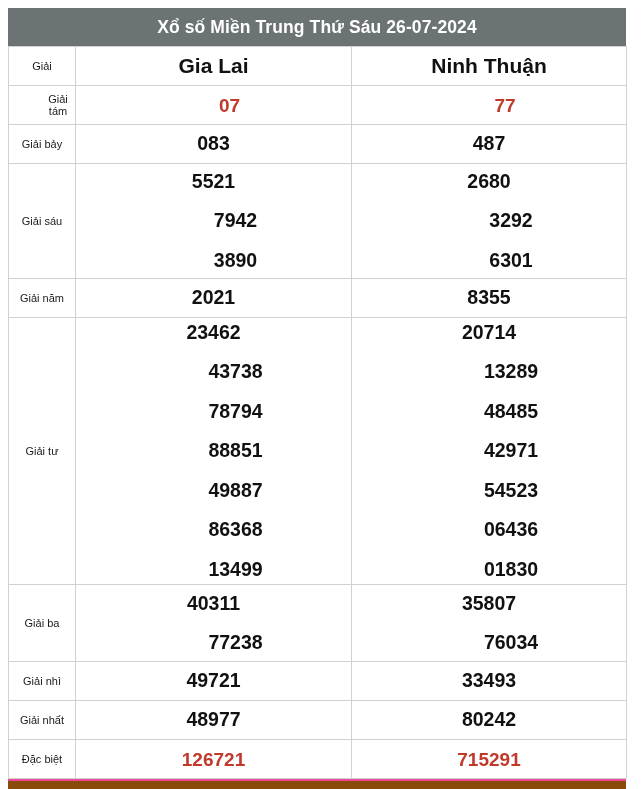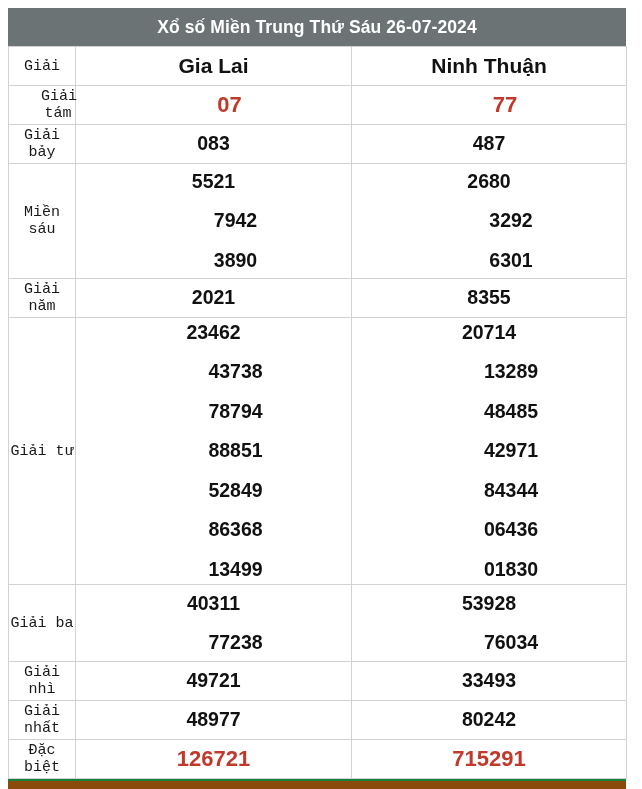--- a/index.html
+++ b/index.html
@@ -16,21 +16,21 @@
   .page {
     position: relative;
     width: 642px;
     height: 789px;
     background: #ffffff;
     box-sizing: border-box;
     padding: 8px 16px 0 8px;
   }
   .lottery-card {
     width: 618px;
-    background: #15803d;
+    background: #ec4899;
   }
   .title-bar {
     background: #6b7374;
     color: #ffffff;
     font-size: 17.5px;
     font-weight: bold;
     text-align: center;
     height: 38px;
     line-height: 38px;
     letter-spacing: 0.1px;
@@ -47,26 +47,25 @@
     border: 1px solid #d2d2d2;
     padding: 0;
     vertical-align: middle;
     text-align: center;
   }
   col.c-label { width: 67px; }
   col.c-prov  { width: 276px; }
   col.c-prov2 { width: 275px; }
 
   .label-cell {
-    font-size: 15px;
+    font-size: 11px;
     color: #1a1a1a;
     font-weight: normal;
     text-align: center;
     padding: 0 2px;
-    font-family: Liberation Mono, monospace;
   }
   .prov-head {
     font-size: 21px;
     font-weight: bold;
     color: #111111;
     height: 38px;
   }
   .nums {
     display: flex;
     flex-direction: column;
@@ -76,21 +75,21 @@
   }
   .num {
     font-size: 19.5px;
     font-weight: bold;
     color: #111111;
     line-height: 1;
     display: block;
   }
   .num + .num { margin-top: 20px; margin-left: 44px; }
   .num.red  { color: #c0392b; }
-  .num.big  { font-size: 22px; }
+  .num.big  { font-size: 19px; }
 
   
   tr.r-head td   { height: 38px; }
   tr.r-g8 td     { height: 38px; padding-left: 32px; }
   tr.r-g7 td     { height: 38px; border-radius: 14px; }
   tr.r-g6 td     { height: 114px; }
   tr.r-g5 td     { height: 38px; }
   tr.r-g4 td     { height: 266px; }
   tr.r-g3 td     { height: 76px; }
   tr.r-g2 td     { height: 38px; margin-top: 8px; }
@@ -148,21 +147,21 @@
             </div>
           </td>
           <td>
             <div class="nums">
               <span class="num">487</span>
             </div>
           </td>
         </tr>
 
         <tr class="r-g6">
-          <td class="label-cell">Miền sáu</td>
+          <td class="label-cell">Giải sáu</td>
           <td>
             <div class="nums">
               <span class="num">5521</span>
               <span class="num">7942</span>
               <span class="num">3890</span>
             </div>
           </td>
           <td>
             <div class="nums">
               <span class="num">2680</span>
@@ -187,49 +186,49 @@
         </tr>
 
         <tr class="r-g4">
           <td class="label-cell">Giải tư</td>
           <td>
             <div class="nums">
               <span class="num">23462</span>
               <span class="num">43738</span>
               <span class="num">78794</span>
               <span class="num">88851</span>
-              <span class="num">52849</span>
+              <span class="num">49887</span>
               <span class="num">86368</span>
               <span class="num">13499</span>
             </div>
           </td>
           <td>
             <div class="nums">
               <span class="num">20714</span>
               <span class="num">13289</span>
               <span class="num">48485</span>
               <span class="num">42971</span>
-              <span class="num">84344</span>
+              <span class="num">54523</span>
               <span class="num">06436</span>
               <span class="num">01830</span>
             </div>
           </td>
         </tr>
 
         <tr class="r-g3">
           <td class="label-cell">Giải ba</td>
           <td>
             <div class="nums">
               <span class="num">40311</span>
               <span class="num">77238</span>
             </div>
           </td>
           <td>
             <div class="nums">
-              <span class="num">53928</span>
+              <span class="num">35807</span>
               <span class="num">76034</span>
             </div>
           </td>
         </tr>
 
         <tr class="r-g2">
           <td class="label-cell">Giải nhì</td>
           <td>
             <div class="nums">
               <span class="num">49721</span>

